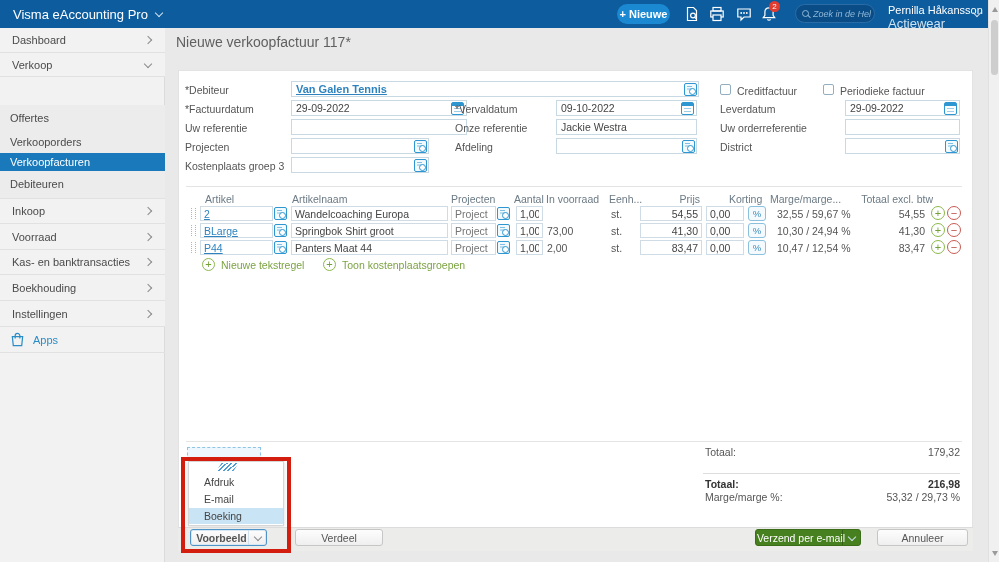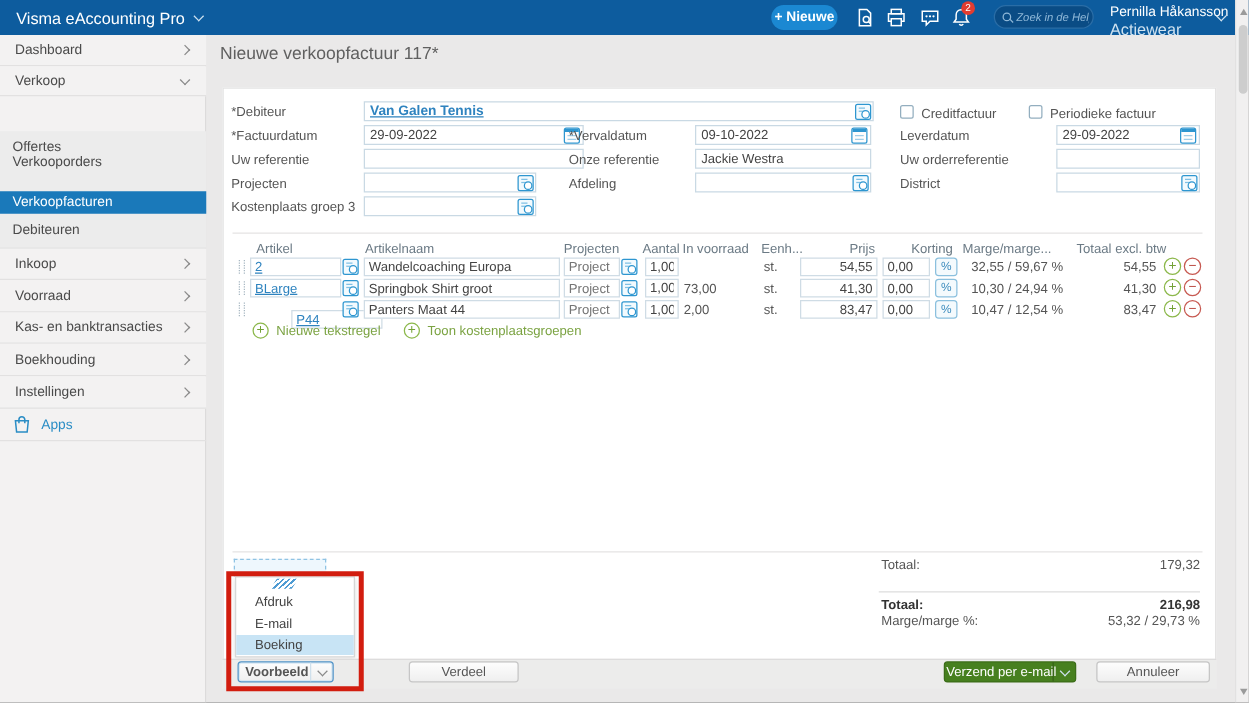--- a/index.html
+++ b/index.html
@@ -140,21 +140,21 @@
       <span class="chev right"></span>
     </div>
     <div class="side-item" style="top:25px; height:24px;">
       <span>Verkoop</span>
       <span class="chev down-gray" style="position:absolute; right:14px; margin-top:-2px;"></span>
     </div>
     <div class="submenu">
       <div class="sub-item" style="top:4px;">
           <span>Offertes</span>
         </div>
-      <div class="sub-item" style="top:16px;align-items:center;">
+      <div class="sub-item" style="top:28px;align-items:center;">
           <span>Verkooporders</span>
         </div>
       <div class="sub-item selected" style="top:48px;">
           <span>Verkoopfacturen</span>
         </div>
       <div class="sub-item" style="top:70px;">
           <span>Debiteuren</span>
         </div>
     </div>
     <div class="side-item" style="top:171px; height:25px;">
@@ -282,21 +282,21 @@
   <div class="celltext" style="left:611px; top:225px;">st.</div>
   <input class="cell-inp num" style="left: 640px; top: 223px; width: 62px; text-align: right;" value="41,30">
   <input class="cell-inp" style="left: 706px; top: 223px; width: 38px;" value="0,00">
   <div class="pct-btn" style="left:748px; top:223px;">%</div>
   <div class="celltext" style="left:777px; top:225px;">10,30 / 24,94 %</div>
   <div class="celltext" style="left:848px; top:225px; width:77px; text-align:right;">41,30</div>
   <div class="circle-btn plus" style="left:931px; top:223px;">+</div>
   <div class="circle-btn minus" style="left:947px; top:223px;">−</div>
 
   <div class="drag" style="left:191px; top:242px;"></div>
-  <div class="cellbox" style="left:200px; top:248px; width:73px;margin-left:33px;">
+  <div class="cellbox" style="left:200px; top:240px; width:73px;">
       <span class="link">P44</span>
     </div>
   <div class="lookup-icon" style="left:274px; top:241px;"></div>
   <input class="cell-inp" style="left: 291px; top: 240px; width: 157px;" value="Panters Maat 44">
   <input class="cell-inp" style="left: 451px; top: 240px; width: 45px;" placeholder="Project">
   <div class="lookup-icon" style="left:497px; top:241px;"></div>
   <input class="cell-inp" style="left: 516px; top: 240px; width: 27px;" value="1,00">
   <div class="celltext" style="left:547px; top:242px;">2,00</div>
   <div class="celltext" style="left:611px; top:242px;">st.</div>
   <input class="cell-inp num" style="left: 640px; top: 240px; width: 62px; text-align: right;" value="83,47">
@@ -339,21 +339,21 @@
     <div class="menu-item hl" style="top:46px;">Boeking</div>
   </div>
 
   <div class="footer-strip"></div>
   <div class="btn primary-outline" style="left:190px; top:529px; width:77px;font-weight:bold;">
     <span style="margin-right:14px;">Voorbeeld</span>
     <span class="split-chev" style="border-left:1px solid #cfe0ec;">
         <span class="chev down-gray" style="margin-top:-2px;"></span>
       </span>
   </div>
-  <div class="btn" style="left:295px; top:529px; width:88px;margin-left:32px;">
+  <div class="btn" style="left:295px; top:529px; width:88px;">
     <span>Verdeel</span>
   </div>
   <div class="btn green" style="left:755px; top:529px; width:106px;">
     <span style="margin-right:14px;">Verzend per e-mail</span>
     <span class="split-chev">
         <span class="chev" style="margin-top:-2px;"></span>
       </span>
   </div>
   <div class="btn" style="left:877px; top:529px; width:91px;">
     <span>Annuleer</span>

